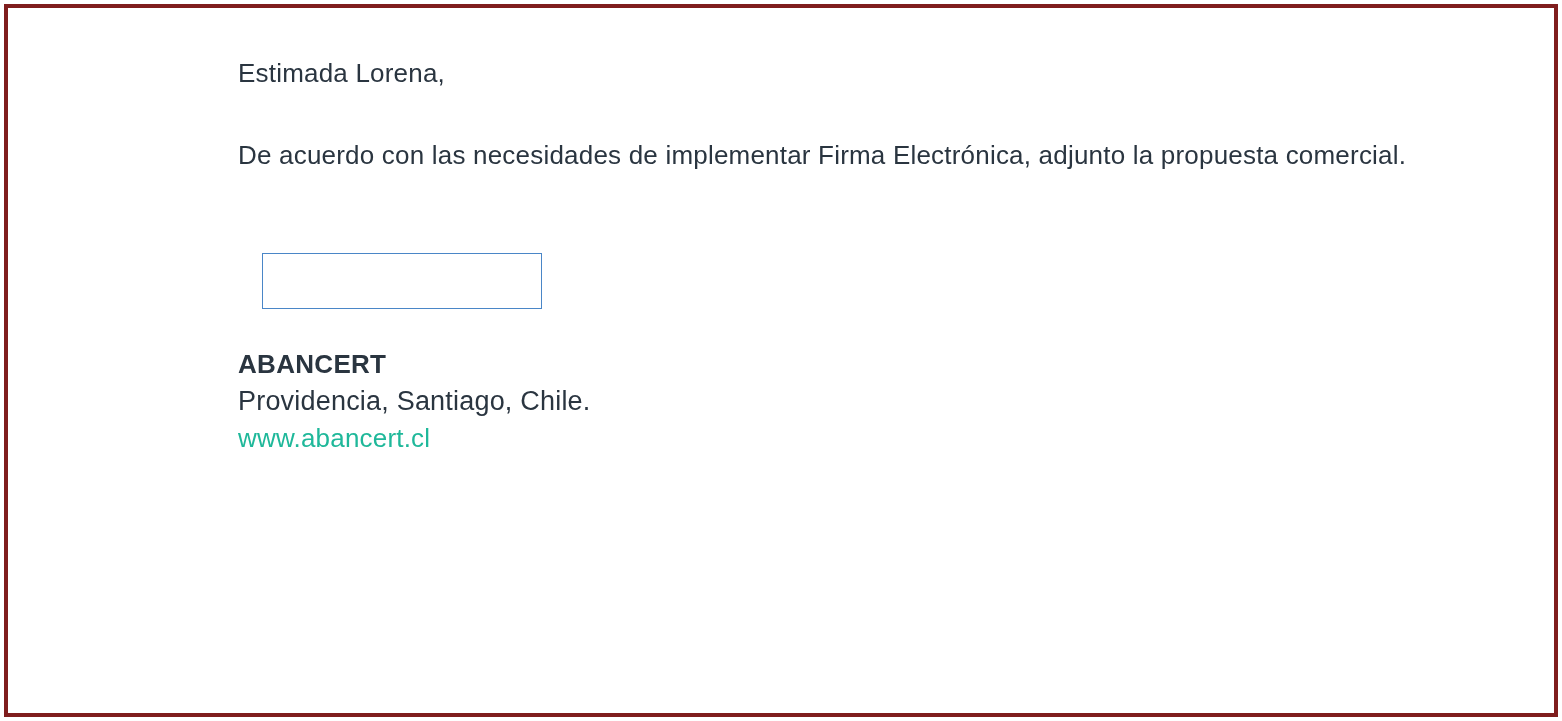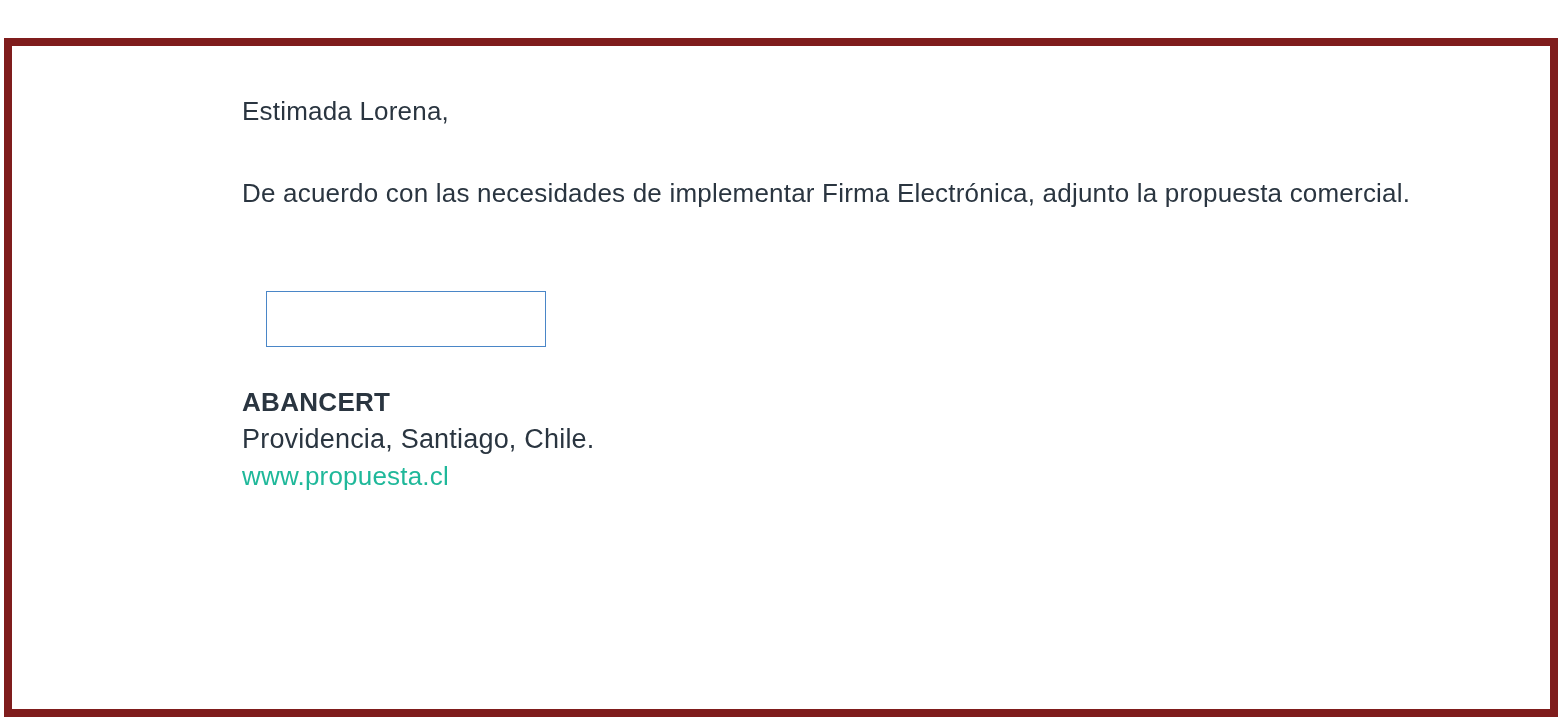--- a/index.html
+++ b/index.html
@@ -13,24 +13,23 @@
       width: 1562px;
       height: 721px;
       position: relative;
     }
     .page-frame {
       position: absolute;
       top: 4px;
       left: 4px;
       right: 4px;
       bottom: 4px;
-      border: 8px solid #7f1d1d;
+      border: 4px solid #7f1d1d;
       background: #ffffff;
       padding: 50px 92px 50px 230px;
-      margin-top: 34px;
     }
     .greeting {
       font-size: 26px;
       color: #2a3540;
       font-weight: 400;
       margin-bottom: 48px;
       letter-spacing: 0.2px;
     }
     .body-text {
       font-size: 26px;
@@ -87,15 +86,15 @@
 
   <p class="body-text">De acuerdo con las necesidades de implementar Firma Electrónica, adjunto la propuesta comercial.</p>
 
 
   <div class="signature-box"></div>
 
   <p class="company-name">ABANCERT</p>
 
   <p class="address">Providencia, Santiago, Chile.</p>
 
-  <p class="website">www.propuesta.cl</p>
+  <p class="website">www.abancert.cl</p>
 
 </div>
 
 </body></html>

